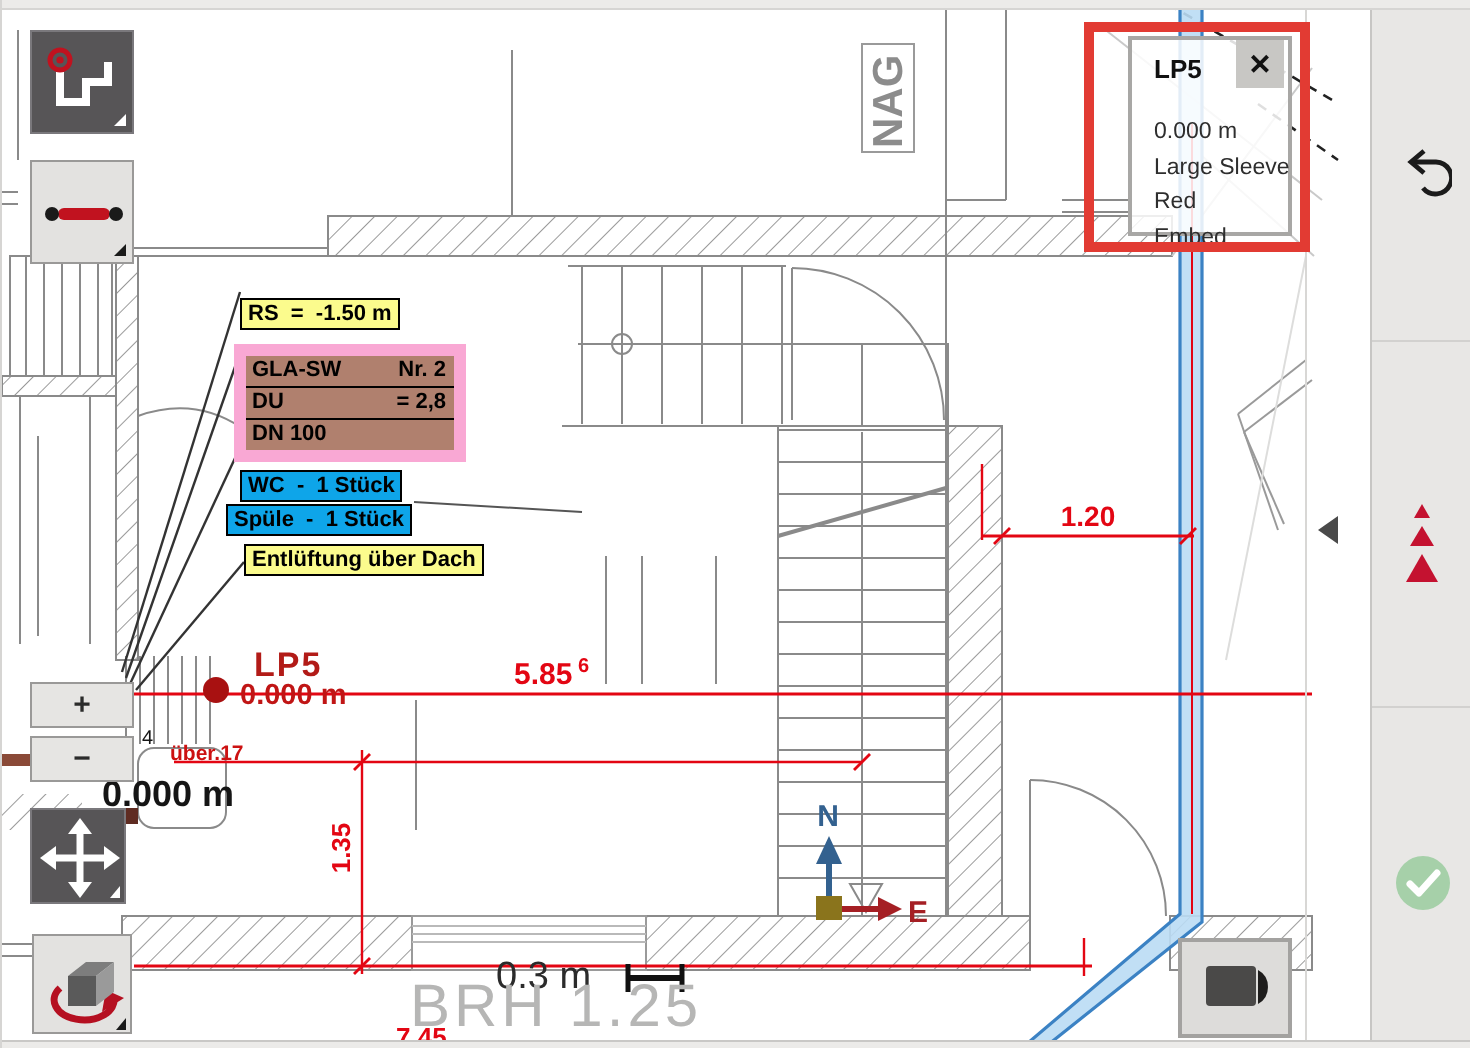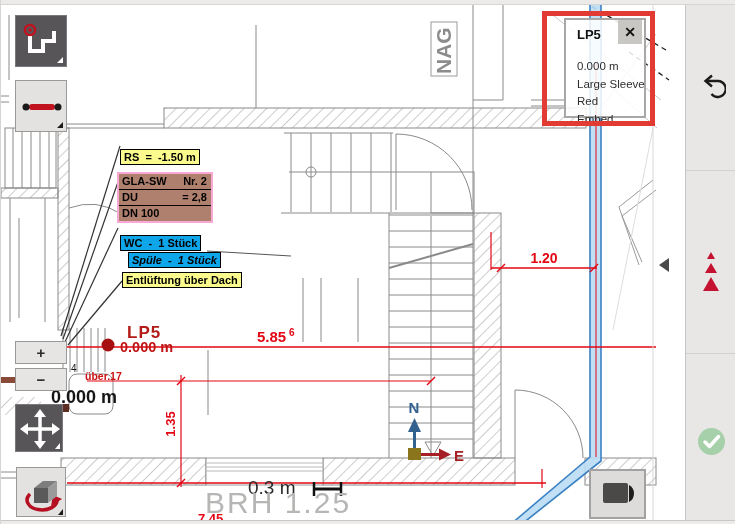--- a/index.html
+++ b/index.html
@@ -9,21 +9,21 @@
   .layer{position:absolute;left:0;top:0;}
   
   .strip{position:absolute;left:0;width:735px;height:4px;background:#ecebe9;z-index:40;}
   .strip.top{top:0;border-bottom:1px solid #d6d5d3;}
   .strip.bottom{top:520px;border-top:1px solid #c9c8c6;}
   
   .abox{position:absolute;border:1px solid #000;font:bold 11px "Liberation Sans",sans-serif;
         color:#000;padding:1px 3px 0 3px;white-space:pre;z-index:10;line-height:13px;}
   .abox.yellow{background:#fbfb8d;}
   .abox.gray{background:#0ea5e9;}
-  .glatable{position:absolute;left:116px;top:172px;width:96px;border:2px solid #f9a8d4;
+  .glatable{position:absolute;left:116px;top:172px;width:116px;border:6px solid #f9a8d4;
             background:#b0806e;z-index:10;box-sizing:border-box;}
   .glarow{display:flex;justify-content:space-between;font:bold 11px "Liberation Sans",sans-serif;
           padding:1px 4px 0 3px;height:14px;line-height:13px;border-bottom:1px solid #000;white-space:pre;}
   .glarow:last-child{border-bottom:none;}
   
   .btn{position:absolute;box-sizing:border-box;z-index:20;cursor:pointer;}
   .btn.dark{background:#575557;border:1px solid #7a787c;}
   .btn.light{background:#e3e2e0;border:1px solid #9a9998;}
   .zoombtn{position:absolute;left:14px;width:52px;height:23px;background:#e6e5e3;
            border:1px solid #9a9998;box-sizing:border-box;z-index:20;text-align:center;
@@ -279,21 +279,21 @@
       <span>DU</span>
       <span>= 2,8</span>
     </div>
     <div class="glarow">
       <span>DN 100</span>
       <span></span>
     </div>
   </div>
 
   <div class="abox gray" style="left:119px;top:235px;">WC  -  1 Stück</div>
-  <div class="abox gray" style="left:127px;top:252px;font-style:italic;">Spüle  -  1 Stück</div>
+  <div class="abox gray" style="left:112px;top:252px;">Spüle  -  1 Stück</div>
   <div class="abox yellow" style="left:121px;top:272px;">Entlüftung über Dach</div>
 
   <div class="btn dark" style="left:14px;top:15px;width:52px;height:52px;">
     <svg width="52" height="52" viewBox="0 0 52 52">
       <path d="M14,20 L14,35 L27,35 L27,25 L38,25 L38,15" fill="none" stroke="#ffffff" stroke-width="4"></path>
       <circle cx="14" cy="14" r="5" fill="#575557" stroke="#c1121f" stroke-width="2.5"></circle>
       <circle cx="14" cy="14" r="1.8" fill="#c1121f"></circle>
       <polygon points="41,47 47,41 47,47" fill="#ffffff"></polygon>
     </svg>
   </div>

